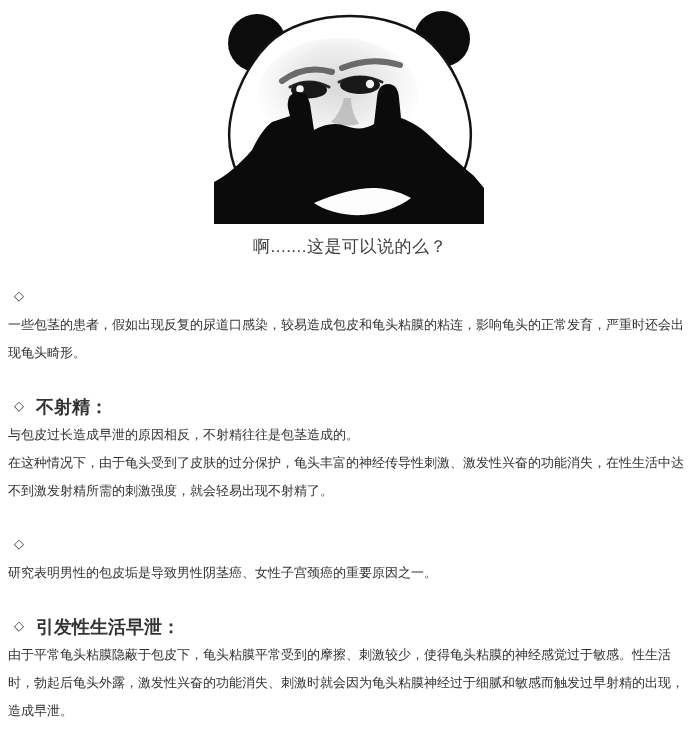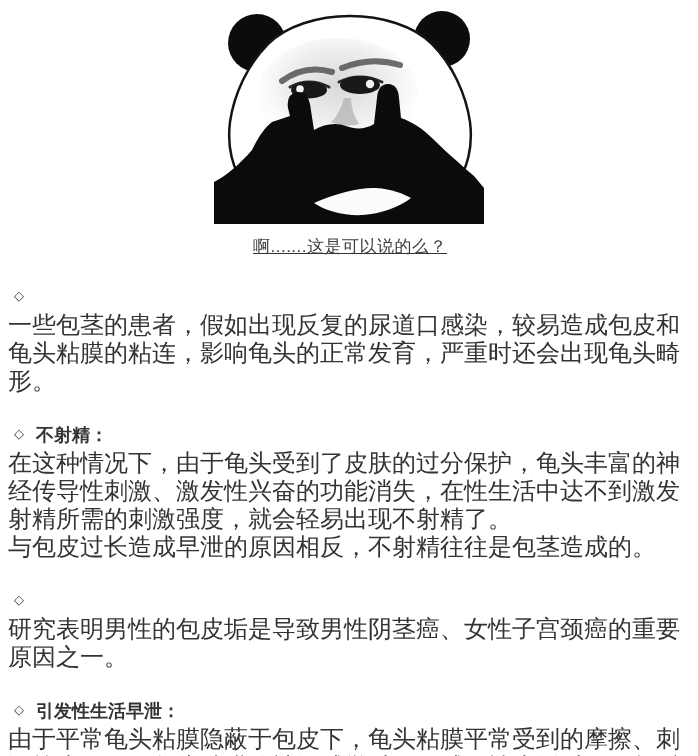--- a/index.html
+++ b/index.html
@@ -7,21 +7,21 @@
     margin: 0; padding: 0;
     width: 698px; height: 756px;
     background: #ffffff;
     overflow: hidden;
     font-family: "Liberation Sans", "DejaVu Sans", sans-serif;
     color: #333333;
   }
   .page { padding: 6px 6px 0 8px; width: 698px; }
 
   
-  figure.meme { margin: 0; padding: 0; text-align: center; text-decoration: underline; }
+  figure.meme { margin: 0; padding: 0; text-align: center; }
   svg.panda { display: block; margin: 0 auto; width: 276px; height: 224px; }
   figcaption.caption {
     margin-top: 5px;
     font-size: 17px;
     line-height: 24px;
     color: #3c3c3c;
     letter-spacing: 0.5px;
   }
 
   
@@ -38,21 +38,21 @@
   }
   .diamond {
     font-weight: 400;
     font-size: 13px;
     margin: 0 12px 0 6px;
     transform: translateY(-1px);
     color: #333333;
   }
   .sec p {
     margin: 0;
-    font-size: 24px;
+    font-size: 13px;
     line-height: 28px;
     color: #333333;
     word-break: break-all;
   }
 </style>
 </head>
 <body>
 
 <div class="page">
 
@@ -99,22 +99,22 @@
         <span class="diamond">◇</span>
       </h3>
       <p>一些包茎的患者，假如出现反复的尿道口感染，较易造成包皮和龟头粘膜的粘连，影响龟头的正常发育，严重时还会出现龟头畸形。</p>
     </section>
 
     <section class="sec">
       <h3 class="sec-title">
         <span class="diamond">◇</span>
         <span>不射精：</span>
       </h3>
+      <p>与包皮过长造成早泄的原因相反，不射精往往是包茎造成的。</p>
       <p>在这种情况下，由于龟头受到了皮肤的过分保护，龟头丰富的神经传导性刺激、激发性兴奋的功能消失，在性生活中达不到激发射精所需的刺激强度，就会轻易出现不射精了。</p>
-      <p>与包皮过长造成早泄的原因相反，不射精往往是包茎造成的。</p>
     </section>
 
     <section class="sec">
       <h3 class="sec-title">
         <span class="diamond">◇</span>
       </h3>
       <p>研究表明男性的包皮垢是导致男性阴茎癌、女性子宫颈癌的重要原因之一。</p>
     </section>
 
     <section class="sec">

